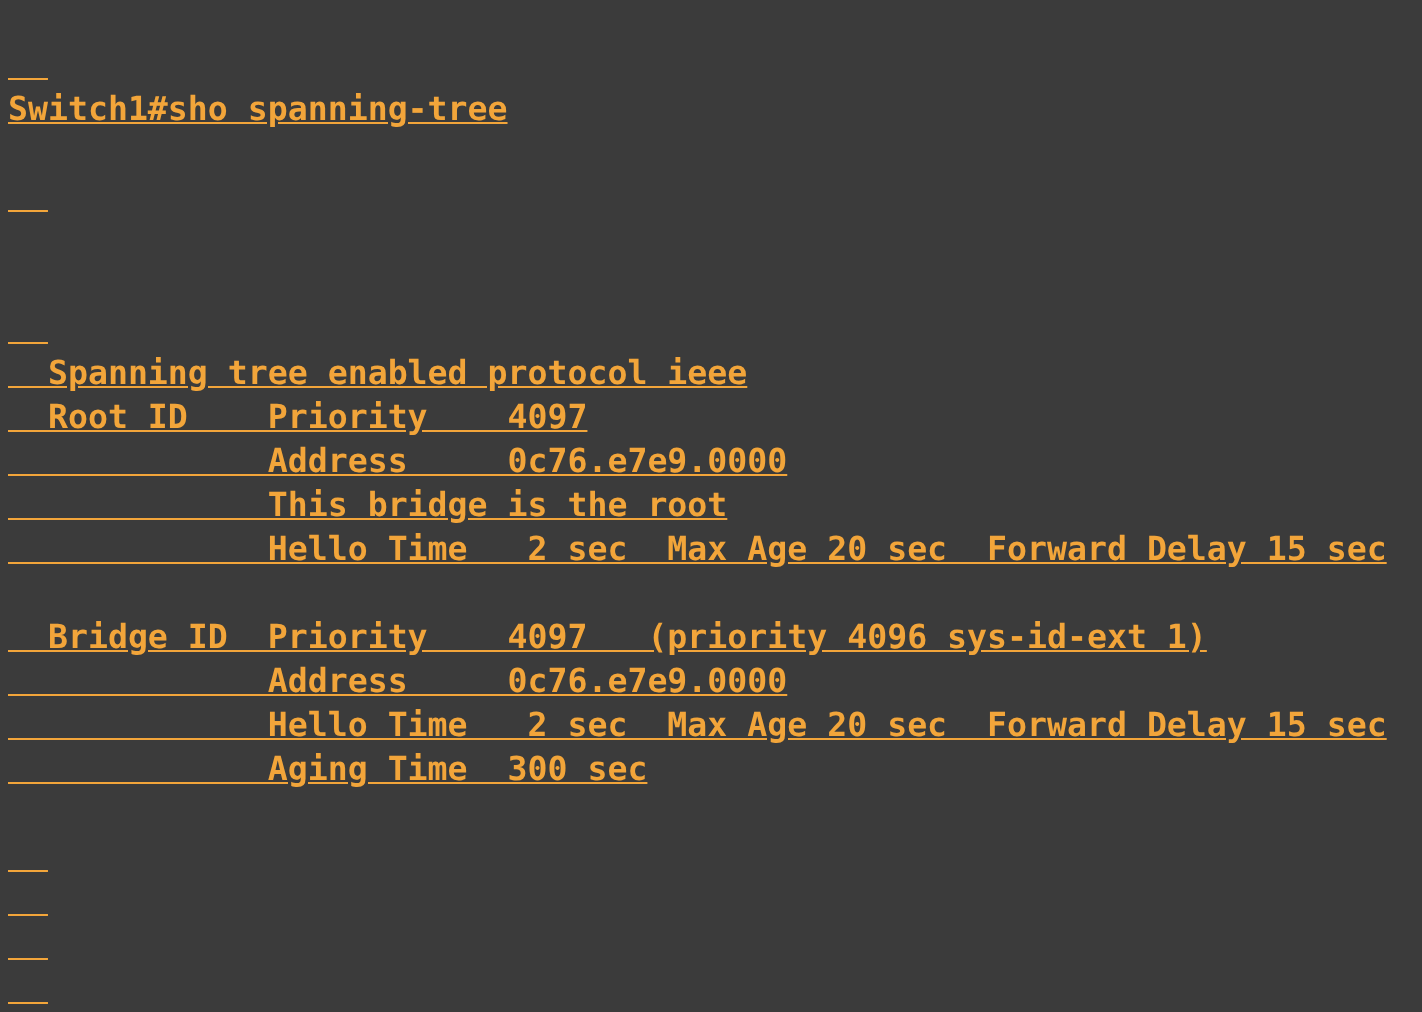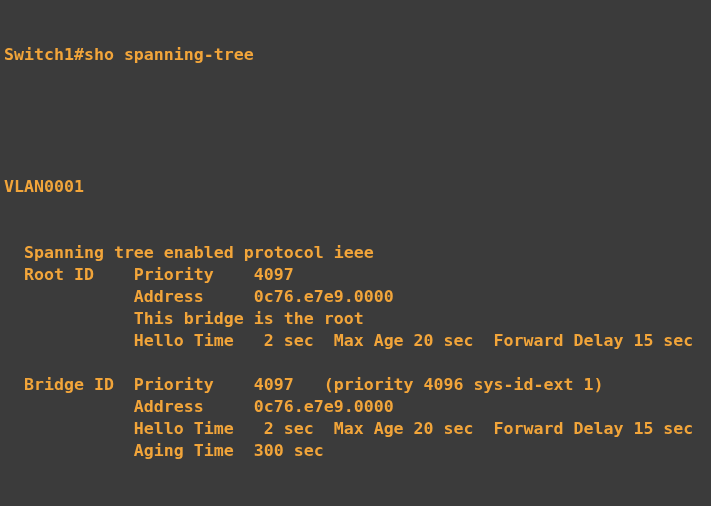--- a/index.html
+++ b/index.html
@@ -14,28 +14,28 @@
     height: 506px;
     box-sizing: border-box;
     padding: 0 0 0 4px;
     font-family: "DejaVu Sans Mono", "Liberation Mono", monospace;
     font-size: 16.6px;
     font-weight: bold;
     line-height: 22px;
     color: var(--fg, #f2a53a);
     white-space: pre;
     overflow: hidden;
+    text-decoration: underline;
   }
   .line { min-height: 22px; }
 </style>
 </head>
 <body>
 
 <div class="terminal">
   <div class="line">Switch1#sho spanning-tree</div>
   <div class="line"></div>
-  <div class="line">VLAN0001</div>
   <div id="stp-lines"><div class="line">  Spanning tree enabled protocol ieee</div><div class="line">  Root ID    Priority    4097</div><div class="line">             Address     0c76.e7e9.0000</div><div class="line">             This bridge is the root</div><div class="line">             Hello Time   2 sec  Max Age 20 sec  Forward Delay 15 sec</div><div class="line"></div><div class="line">  Bridge ID  Priority    4097   (priority 4096 sys-id-ext 1)</div><div class="line">             Address     0c76.e7e9.0000</div><div class="line">             Hello Time   2 sec  Max Age 20 sec  Forward Delay 15 sec</div><div class="line">             Aging Time  300 sec</div></div>
   
   
   
   
 </div>
 
 </body></html>

